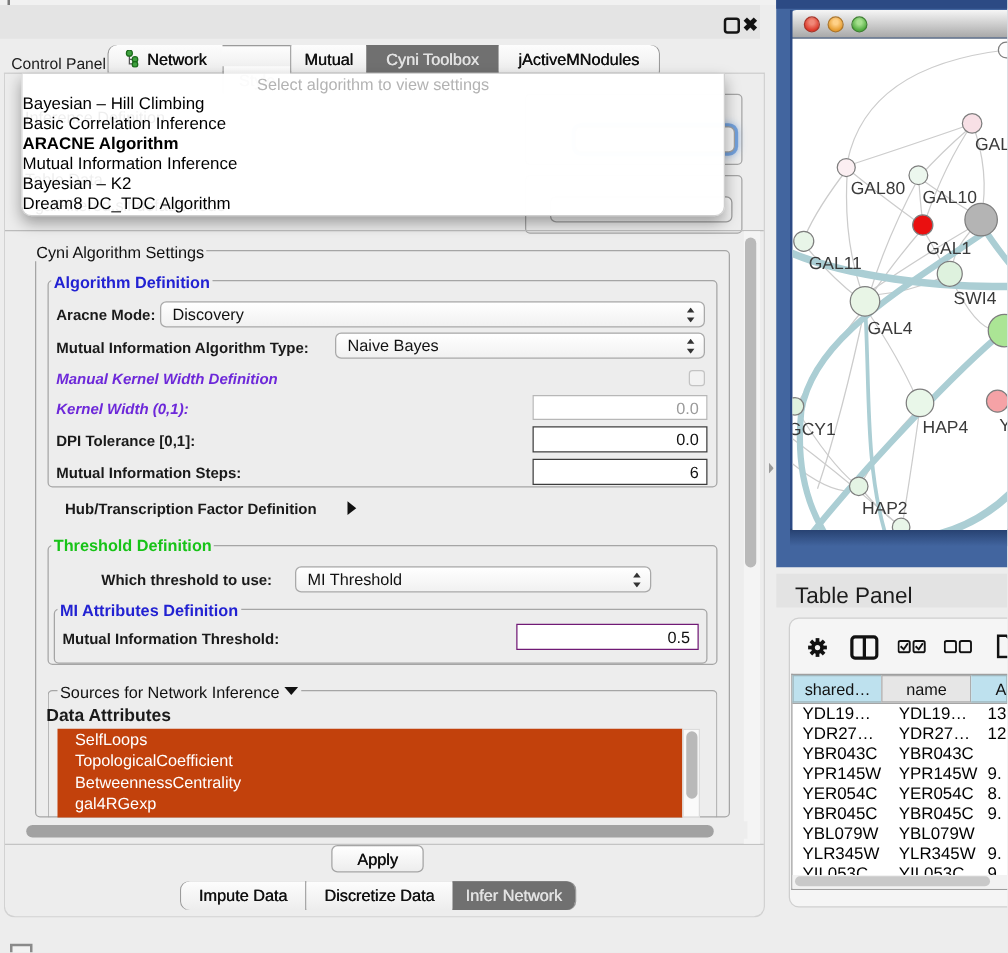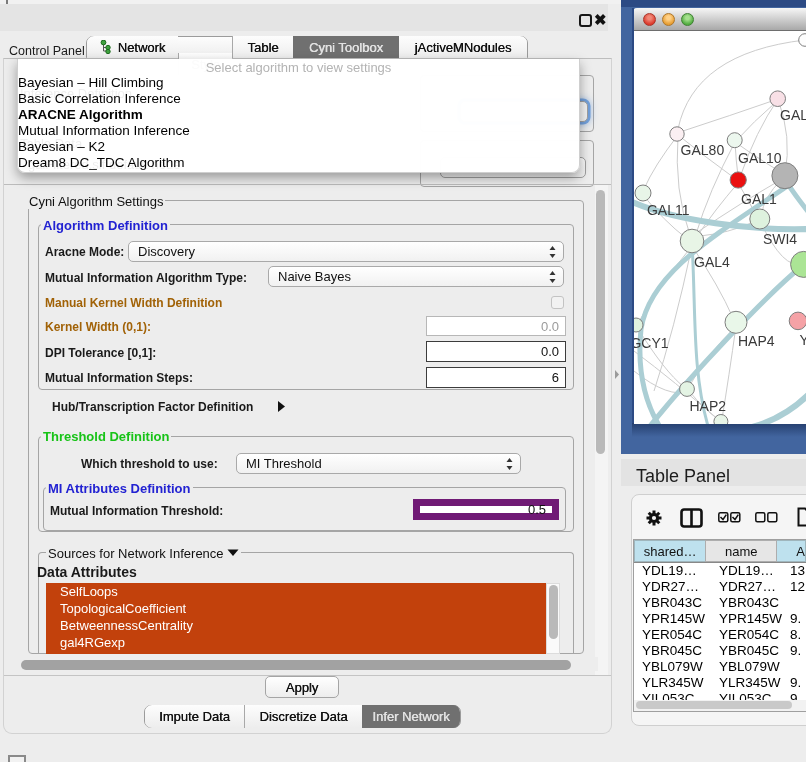--- a/index.html
+++ b/index.html
@@ -1,21 +1,21 @@
 <!DOCTYPE html>
 <html><head>
 <meta charset="utf-8">
 <style>
 * { margin:0; padding:0; box-sizing:border-box; }
 html,body { width:806px; height:762px; }
 body { font-family:"Liberation Sans", sans-serif; background:#ececec; }
 #stage { position:relative; width:806px; height:762px; overflow:hidden; background:#ececec; }
 .abs { position:absolute; }
 .lbl { font-size:12px; font-weight:700; color:#1a1a1a; white-space:nowrap; }
-.lbl.dis { color:#a16207; }
+.lbl.dis { color:#6d28d9;font-style:italic; }
 .group { position:absolute; border:1px solid #a5a5a5; border-radius:4px; }
 .gtitle { position:absolute; background:#ededed; padding:0 2px; font-size:13px; white-space:nowrap; }
 .combo { position:absolute; border:1px solid #a9a9a9; border-radius:5px;
   background:linear-gradient(#ffffff,#f1f1f1); font-size:13px; color:#111;
   display:flex; align-items:center; padding-left:9px; }
 .stepper { position:absolute; right:7px; top:50%; transform:translateY(-50%); width:7px; height:12px; }
 .field { position:absolute; background:#fff; font-size:13px; color:#111;
   display:flex; align-items:center; justify-content:flex-end; padding-right:6px; }
 .tab { position:absolute; top:36px; height:22px; border-left:1px solid #a8a8a8;
   background:linear-gradient(#fdfdfd,#ededed); display:flex; align-items:center; justify-content:center;
@@ -41,21 +41,21 @@
 
   <div class="abs" style="left:86px;top:36px;width:442px;height:22px;border:1px solid #9b9b9b;border-radius:7px 7px 0 0;overflow:hidden;background:linear-gradient(#fdfdfd,#ededed);"></div>
   <div class="tab" style="left:87px;width:91px;border-left:none;border-radius:7px 0 0 0;">
     <svg width="13" height="14" viewBox="0 0 13 14" style="margin-right:5px;">
       <path d="M3.5 3 L3.5 11 L7 11 M3.5 7.5 L7 7.5" stroke="#555" stroke-width="1" fill="none"></path>
       <circle cx="3.5" cy="2.5" r="2.4" fill="#3fa23f" stroke="#1c6b1c"></circle>
       <circle cx="8" cy="7.5" r="2.2" fill="#3fa23f" stroke="#1c6b1c"></circle>
       <circle cx="8" cy="11.5" r="2.2" fill="#3fa23f" stroke="#1c6b1c"></circle>
     </svg>Network</div>
   <div class="tab" style="left:178px;width:54px;margin-top:17px;">Style</div>
-  <div class="tab" style="left:232px;width:61px;">Table</div>
+  <div class="tab" style="left:232px;width:61px;">Mutual</div>
   <div class="tab sel" style="left:293px;width:106px;border-left:none;">Cyni Toolbox</div>
   <div class="tab" style="left:399px;width:128px;border-left:none;border-radius:0 7px 0 0;">jActiveMNodules</div>
 
   <div class="abs" style="left:420px;top:75px;width:174px;height:57px;border:1px solid #a5a5a5;border-radius:4px;"></div>
   <div class="abs" style="left:460px;top:101px;width:128px;height:21px;border:1px solid #9f9f9f;border-radius:5px;background:#f2f2f2;box-shadow:0 0 0 2.5px rgba(100,150,215,0.85),0 0 6px 3px rgba(100,150,215,0.5);"></div>
   <div class="abs" style="left:420px;top:140px;width:174px;height:47px;border:1px solid #a5a5a5;border-radius:4px;"></div>
   <div class="abs" style="left:440px;top:157px;width:146px;height:21px;border:1px solid #9f9f9f;border-radius:5px;background:linear-gradient(#fff,#eee);"></div>
 
   <div class="group" style="left:28px;top:200px;width:556px;height:454px;"></div>
   <div class="gtitle" style="left:27px;top:194px;color:#111;">Cyni Algorithm Settings</div>
@@ -101,21 +101,21 @@
   <div class="combo" style="left:236px;top:453px;width:285px;height:21px;">MI Threshold
     <svg class="stepper" viewBox="0 0 7 12">
         <path d="M3.5 0 L6.5 4 L0.5 4 Z" fill="#333"></path>
         <path d="M3.5 12 L6.5 8 L0.5 8 Z" fill="#333"></path>
       </svg></div>
 
   <div class="group" style="left:43px;top:487px;width:523px;height:44px;"></div>
   <div class="gtitle" style="left:46px;top:481px;color:#2222d2;font-weight:700;">MI Attributes Definition</div>
 
   <div class="lbl" style="position:absolute;left:50px;top:504px;">Mutual Information Threshold:</div>
-  <div class="field" style="left:413px;top:499px;width:146px;height:21px;border:7px solid #701a75;">0.5</div>
+  <div class="field" style="left:413px;top:499px;width:146px;height:21px;border:1px solid #701a75;">0.5</div>
 
   <div class="group" style="left:38px;top:552px;width:536px;height:102px;border-bottom:none;border-radius:4px 4px 0 0;"></div>
   <div class="gtitle" style="left:46px;top:546px;color:#111;">Sources for Network Inference
     <svg width="12" height="9" viewBox="0 0 12 9" style="vertical-align:1px;">
         <path d="M0.5 1.5 L11.5 1.5 L6 8 Z" fill="#111"></path>
       </svg></div>
   <div class="lbl" style="position:absolute;left:37px;top:564px;font-size:14px;">Data Attributes</div>
 
   <div class="abs" style="left:46px;top:583px;width:500px;height:71px;background:#c2410c;color:#fff;font-size:13px;line-height:17px;padding-left:14px;overflow:hidden;">SelfLoops<br>TopologicalCoefficient<br>BetweennessCentrality<br>gal4RGexp</div>
   <div class="abs" style="left:546px;top:583px;width:14px;height:71px;background:#fafafa;border:1px solid #dcdcdc;"></div>

